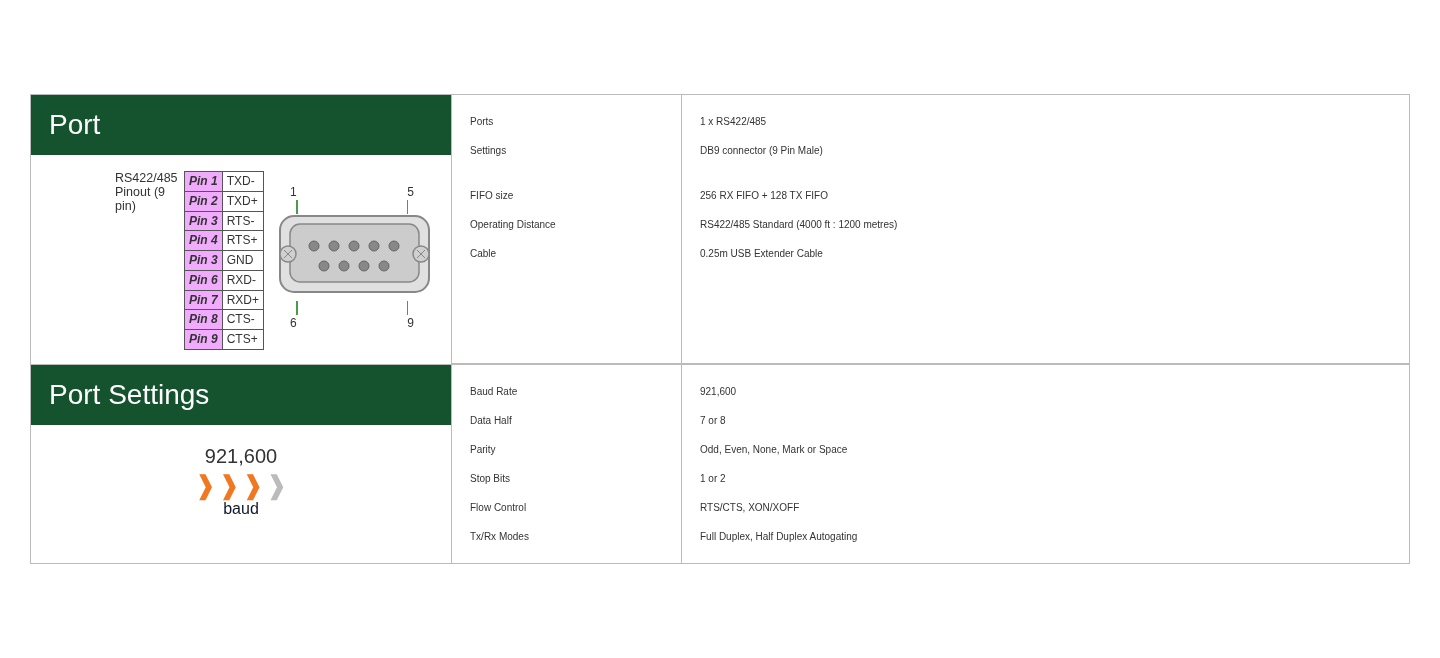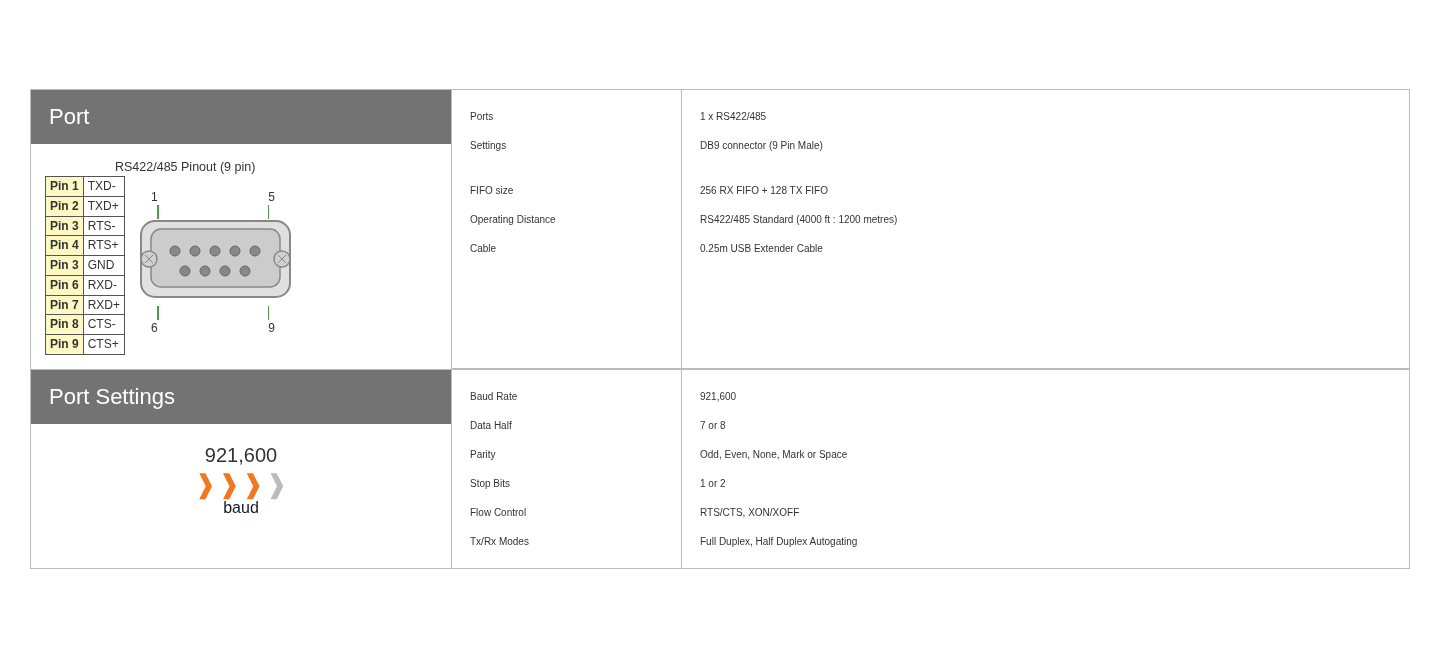--- a/index.html
+++ b/index.html
@@ -19,23 +19,23 @@
       border-collapse: collapse;
       border: 1.5px solid #bbb;
     }
     .outer-table td, .outer-table th {
       border: 1.5px solid #bbb;
       vertical-align: top;
       padding: 0;
     }
     
     .section-header {
-      background-color: #737373;
+      background-color: #14532d;
       color: #fff;
-      font-size: 22px;
+      font-size: 28px;
       font-weight: 400;
       padding: 14px 18px;
       vertical-align: middle;
     }
     
     .diagram-cell {
       padding: 10px 14px;
       vertical-align: top;
       width: 420px;
     }
@@ -46,27 +46,28 @@
       margin-bottom: 4px;
     }
     .pinout-table td {
       border: 1px solid #555;
       padding: 1px 4px;
       font-size: 12px;
       line-height: 1.4;
     }
     .pinout-table td:first-child {
       font-weight: bold;
-      background: #fef9c3;
+      background: #f0abfc;
       white-space: nowrap;
+      font-style: italic;
     }
     
     .db9-area {
       display: flex;
-      flex-direction: column;
+      flex-direction: row;
       align-items: flex-start;
       margin-top: 6px;
     }
     .db9-title {
       font-size: 12.5px;
       color: #333;
       margin-bottom: 2px;
       margin-left: 70px;
     }
     .db9-container {

